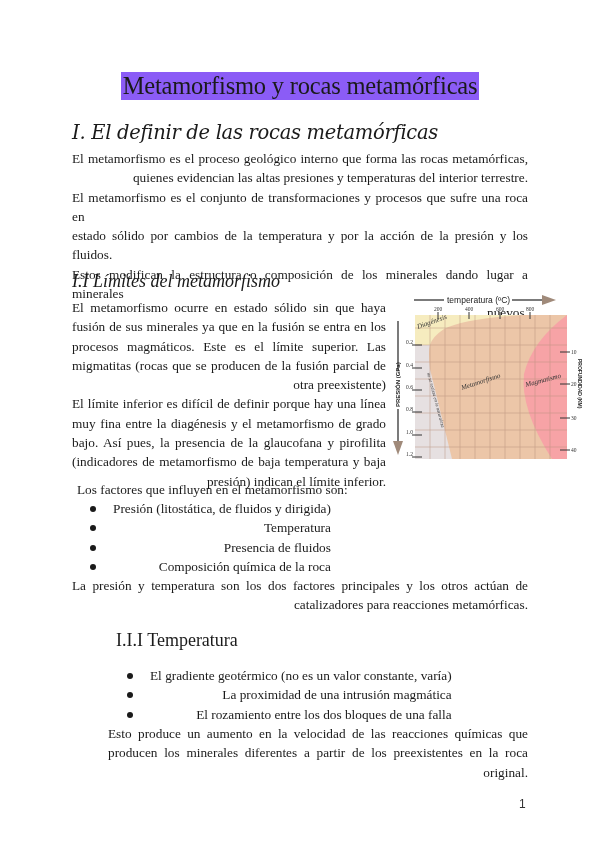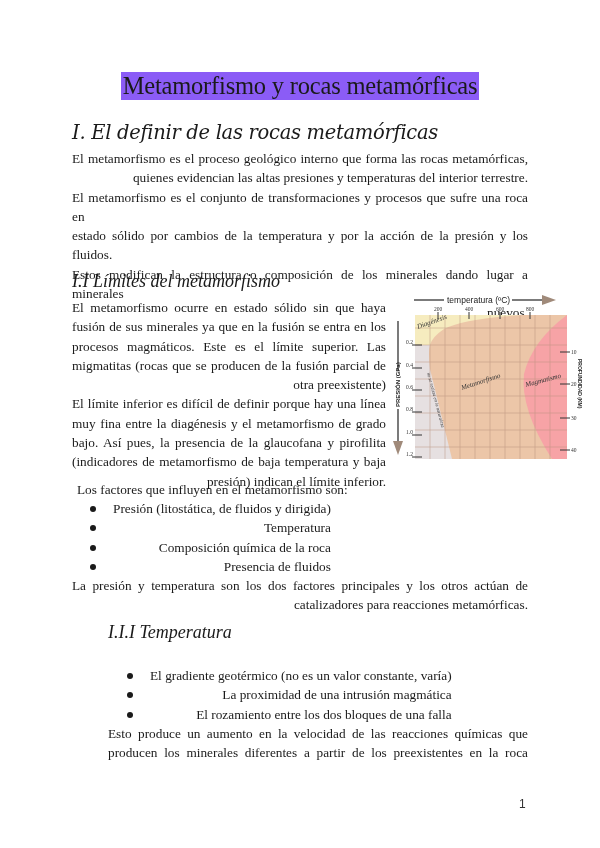--- a/index.html
+++ b/index.html
@@ -6,21 +6,21 @@
     body { width: 600px; height: 848px; position: relative; overflow: hidden;
       font-family: "Liberation Serif", "DejaVu Serif", serif; color: #1a1a1a; }
     .page { position: absolute; left: 0; top: 0; width: 600px; height: 848px; }
     .title-wrap { position: absolute; left: 0; top: 72px; width: 600px; text-align: center; }
     .title { display: inline-block; background: #8b5cf6; font-size: 24.5px; line-height: 28px;
       padding: 0 2px; letter-spacing: -0.2px; }
     .h1 { position: absolute; left: 72px; top: 121px; font-size: 19.5px; font-style: italic;
       font-family: "DejaVu Serif", serif; font-weight: normal; letter-spacing: -0.3px; margin: 0; }
     .h2 { position: absolute; left: 72px; top: 271px; font-size: 18px; font-style: italic; margin: 0;
       font-weight: normal; }
-    .h3 { position: absolute; left: 108px; top: 622px; font-size: 18px; font-style: italic; margin: 0;
+    .h3 { position: absolute; left: 108px; top: 622px; font-size: 18px; margin: 8px;
       font-weight: normal; }
     .para { position: absolute; font-size: 13.3px; line-height: 19.3px; margin: 0; text-align: justify; }
     .p1 { left: 72px; top: 149px; width: 456px; }
     .p2 { left: 72px; top: 298px; width: 314px; }
     .p3 { left: 77px; top: 480px; width: 456px; }
     ul.bullets { position: absolute; margin: 0; padding: 0; list-style: none; font-size: 13.3px; line-height: 19.3px; }
     ul.bullets li { position: relative; padding-left: 23px; text-align: right; }
     ul.bullets li::before { content: ""; position: absolute; left: 0; top: 7px; width: 6px; height: 6px;
       background: #1a1a1a; border-radius: 50%; }
     .b1 { left: 90px; top: 499px; }
@@ -154,33 +154,34 @@
     <text x="0" y="0" font-size="7" font-style="italic" font-family="Liberation Serif, serif" fill="#333" transform="translate(26,40) rotate(-20)">Diagénesis</text>
     <text x="0" y="0" font-size="7" font-style="italic" font-family="Liberation Serif, serif" fill="#333" transform="translate(70,101) rotate(-18)">Metamorfismo</text>
     <text x="0" y="0" font-size="7" font-style="italic" font-family="Liberation Serif, serif" fill="#333" transform="translate(134,98) rotate(-15)">Magmatismo</text>
     <text x="0" y="0" font-size="4.8" font-style="italic" font-family="Liberation Serif, serif" fill="#333" transform="translate(35,84) rotate(75)">no se realiza en la naturaleza</text>
   </svg>
 
   <div class="para p3">Los factores que influyen en el metamorfismo son:</div>
   <ul class="bullets b1">
     <li>Presión (litostática, de fluidos y dirigida)</li>
     <li>Temperatura</li>
+    <li>Presencia de fluidos</li>
     <li>Composición química de la roca</li>
-    <li>Presencia de fluidos</li>
   </ul>
   <div class="para p4">
     <span class="jl">La presión y temperatura son los dos factores principales y los otros actúan de</span>
     <span class="ll">catalizadores para reacciones metamórficas.</span>
   </div>
 
   <h3 class="h3">I.I.I Temperatura</h3>
   <ul class="bullets b2">
     <li>El gradiente geotérmico (no es un valor constante, varía)</li>
     <li>La proximidad de una intrusión magmática</li>
     <li>El rozamiento entre los dos bloques de una falla</li>
   </ul>
   <div class="para p6">
     <span class="jl">Esto produce un aumento en la velocidad de las reacciones químicas que</span>
     <span class="jl">producen los minerales diferentes a partir de los preexistentes en la roca</span>
+    <span class="ll">original.</span>
   </div>
 
   <div class="page-num">1</div>
 </div>
 
 </body></html>

